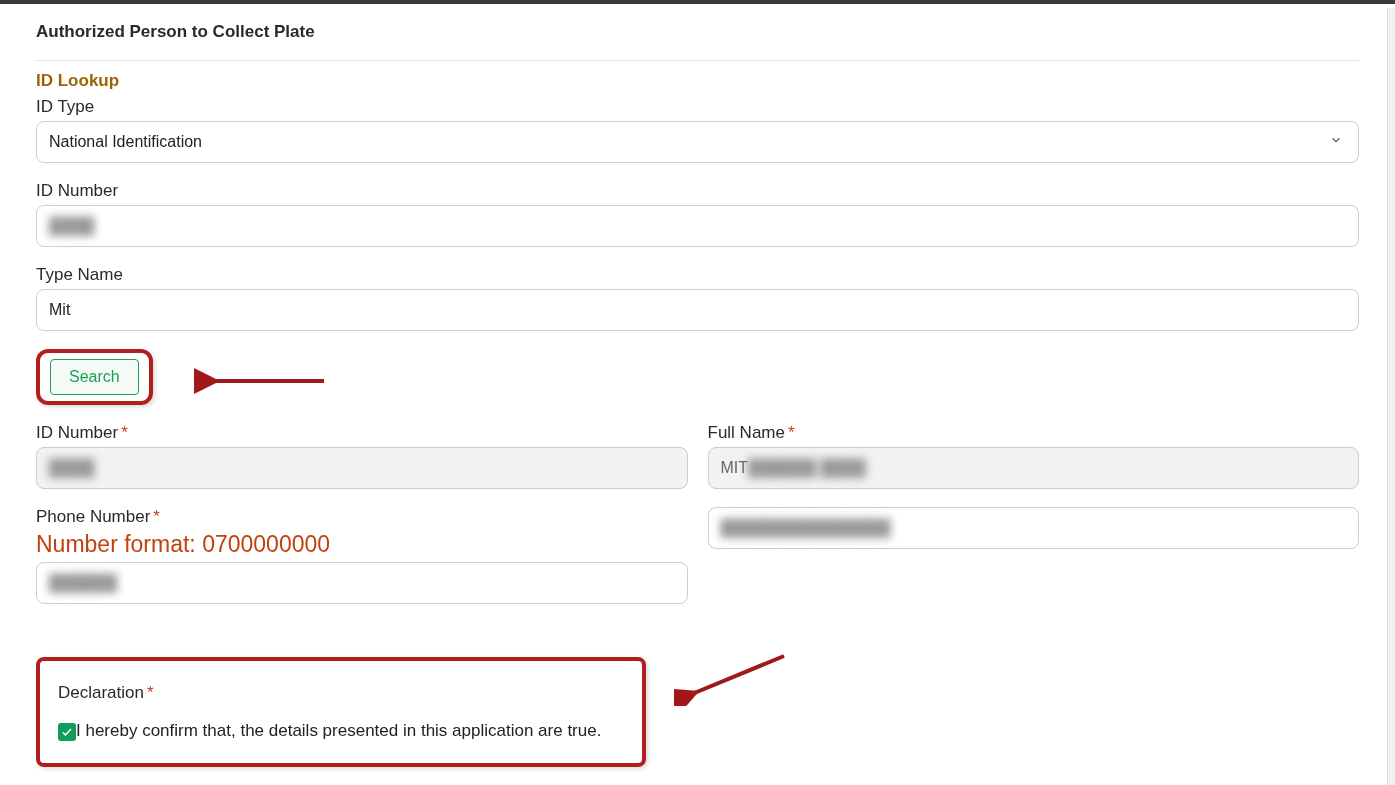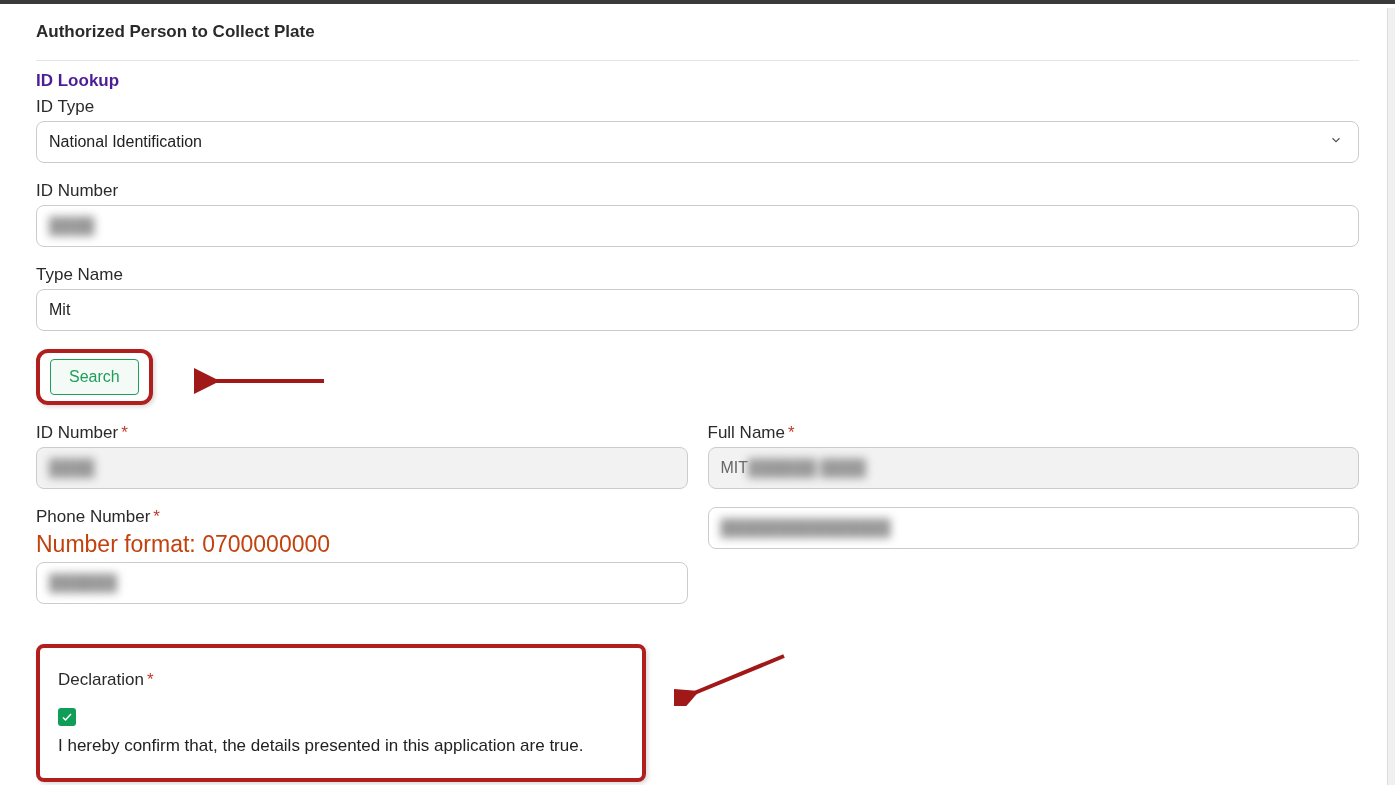--- a/index.html
+++ b/index.html
@@ -26,21 +26,21 @@
     margin-bottom: 18px;
   }
   .hr {
     border: none;
     border-top: 1px solid #e5e5e5;
     margin-bottom: 10px;
   }
   .sub-title {
     font-weight: 600;
     font-size: 17px;
-    color: #4c1d95;
+    color: #a16207;
     margin-bottom: 6px;
   }
   .field {
     margin-bottom: 18px;
   }
   .field-label {
     font-size: 17px;
     color: #2a2a2a;
     margin-bottom: 4px;
     display: block;
@@ -114,36 +114,34 @@
     padding: 8px 18px;
     font-size: 16px;
     cursor: pointer;
     font-family: inherit;
   }
   .declaration-wrap {
     display: inline-block;
     border: 4px solid #b11e1e;
     padding: 22px 18px 22px 18px;
     border-radius: 8px;
-    margin-top: 22px;
+    margin-top: 35px;
     min-width: 610px;
     position: relative;
     box-shadow: 2px 2px 4px rgba(0,0,0,0.15);
   }
   .decl-label {
     font-size: 17px;
     color: #2a2a2a;
     margin-bottom: 18px;
   }
   .decl-row {
     display: flex;
-    align-items: flex-start;
-    gap: 10px;
-    font-size: 17px;
-    flex-direction: column;
+    align-items: flex-end;
+    font-size: 17px;
   }
   .checkbox {
     width: 18px;
     height: 18px;
     border-radius: 3px;
     background: #0f9d58;
     display: inline-flex;
     align-items: center;
     justify-content: center;
     cursor: pointer;

